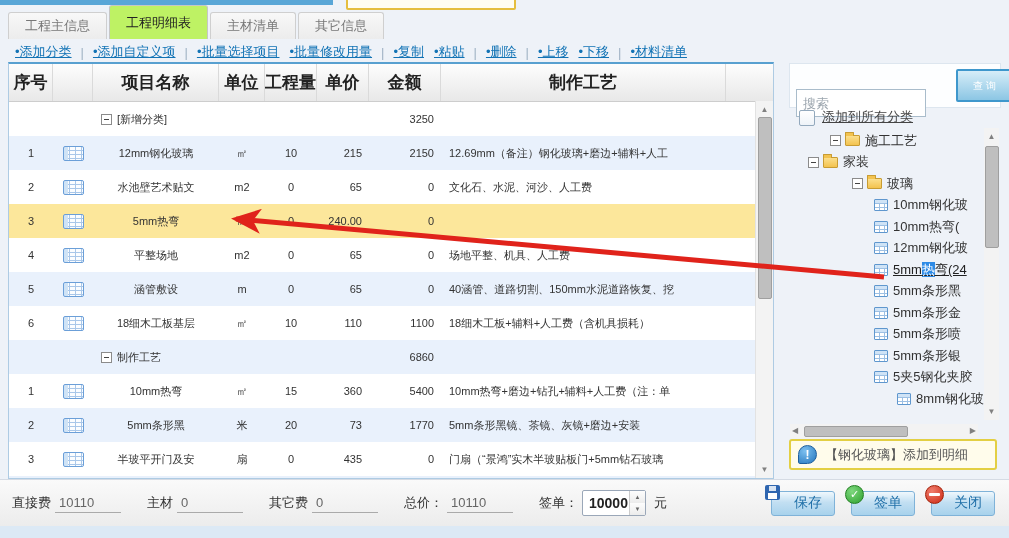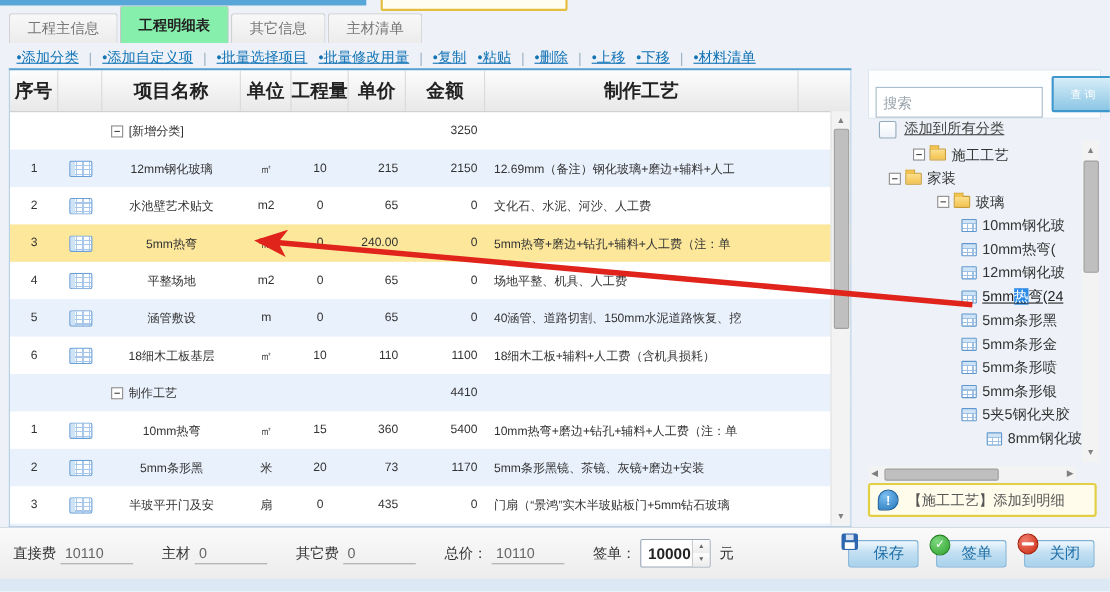--- a/index.html
+++ b/index.html
@@ -8,22 +8,22 @@
 
   
   .topbar-blue{position:absolute;left:0;top:0;width:333px;height:5px;background:#58a6d7;}
   .topbar-yellow{position:absolute;left:346px;top:-3px;width:166px;height:9px;background:#fffdf2;border:2px solid #e5be3f;border-radius:0 0 2px 2px;}
 
   
   .tabs{position:absolute;left:8px;top:6px;height:33px;display:flex;align-items:flex-end;}
   .tab{height:26px;line-height:26px;padding:0 16px;background:linear-gradient(#f8f8f8,#ececec);
        border:1px solid #cfcfcf;border-bottom:none;border-radius:3px 3px 0 0;color:#777;
        font-size:13px;margin-right:2px;cursor:pointer;}
-  .tab.active{height:33px;line-height:33px;background:#86efac;border-color:#c6c6c6;color:#222;
-       font-weight:bold;font-size:13px;}
+  .tab.active{height:33px;line-height:33px;background:#bef264;border-color:#c6c6c6;color:#222;
+       font-weight:normal;font-size:13px;}
 
   
   .toolbar{position:absolute;left:10px;top:42px;height:20px;display:flex;align-items:center;font-size:13px;}
   .tlink{color:#1273b5;text-decoration:underline;margin:0 5px;cursor:pointer;white-space:nowrap;}
   .sep{color:#9fb2c4;margin:0 4px;}
 
   
   .tablebox{position:absolute;left:8px;top:62px;width:766px;height:417px;background:#fff;
        border:1px solid #aecbe3;border-top:2px solid #58a0d0;box-sizing:border-box;overflow:hidden;}
   .thead,.trow{display:grid;grid-template-columns:44px 40px 126px 46px 52px 52px 72px 285px 1fr;}
@@ -51,21 +51,21 @@
   .expander::after{content:"";position:absolute;left:2px;right:2px;top:4px;height:1px;background:#444;}
 
   
   .vscroll{position:absolute;right:0;top:37px;bottom:0;width:17px;background:#f3f3f3;border-left:1px solid #e2e2e2;}
   .sarrow{position:absolute;left:0;width:17px;text-align:center;font-size:8px;color:#808080;}
   .sarrow.up{top:4px;}.sarrow.down{bottom:4px;}
   .vthumb{position:absolute;left:2px;width:12px;background:#bfbfbf;border:1px solid #9f9f9f;border-radius:2px;}
 
   
   .searchwrap{position:absolute;left:789px;top:63px;width:212px;height:45px;background:#fdfeff;border:1px solid #dde6ef;box-sizing:border-box;}
-  .search{position:absolute;left:796px;top:79px;width:152px;height:28px;border:1px solid #a9bccb;font-size:13px;padding:0 6px;box-sizing:border-box;color:#333;background:#fff;outline:none;font-family:inherit;}
+  .search{position:absolute;left:796px;top:89px;width:130px;height:28px;border:1px solid #a9bccb;font-size:13px;padding:0 6px;box-sizing:border-box;color:#333;background:#fff;outline:none;font-family:inherit;}
   .search::placeholder{color:#9aa4ad;}
   .querybtn{position:absolute;left:956px;top:69px;width:57px;height:33px;background:linear-gradient(#d6edf8,#8cc6e4);
     border:2px solid #3e97cc;border-radius:2px;color:#fff;font-size:10px;cursor:pointer;font-family:inherit;}
   .chk{position:absolute;left:799px;top:110px;width:14px;height:14px;border:1px solid #93a9bd;border-radius:2px;background:linear-gradient(#fff,#eef3f8);cursor:pointer;}
   .chk-label{position:absolute;left:822px;top:108px;font-size:13px;color:#444;text-decoration:underline;}
 
   .tree{position:absolute;left:788px;top:126px;width:196px;height:296px;overflow:hidden;padding-top:4px;box-sizing:border-box;}
   .titem{height:21.5px;display:flex;align-items:center;font-size:13px;color:#333;white-space:nowrap;cursor:pointer;}
   .titem .expander{margin-right:4px;}
   .folder{display:inline-block;width:15px;height:11px;background:linear-gradient(#fbdf8d,#f3c34f);border:1px solid #c89c33;border-radius:1px;position:relative;margin-right:5px;flex:none;box-sizing:border-box;}
@@ -116,22 +116,22 @@
 <body>
 
 <div class="page">
 
   <div class="topbar-blue"></div>
   <div class="topbar-yellow"></div>
 
   <div class="tabs" id="tabs">
       <div class="tab">工程主信息</div>
       <div class="tab active">工程明细表</div>
+      <div class="tab">主材清单</div>
       <div class="tab">其它信息</div>
-      <div class="tab">主材清单</div>
     </div>
   <div class="toolbar" id="toolbar">
       <a class="tlink">•添加分类</a>
       <span class="sep">|</span>
       <a class="tlink">•添加自定义项</a>
       <span class="sep">|</span>
       <a class="tlink">•批量选择项目</a>
       <a class="tlink">•批量修改用量</a>
       <span class="sep">|</span>
       <a class="tlink">•复制</a>
@@ -201,21 +201,20 @@
         <div class="trow hl">
           <div class="cell c-seq">3</div>
           <div class="cell c-ic">
             <span class="rowicon"></span>
           </div>
           <div class="cell c-name">5mm热弯</div>
           <div class="cell c-unit">㎡</div>
           <div class="cell c-qty">0</div>
           <div class="cell c-price">240.00</div>
           <div class="cell c-amt">0</div>
-          <div class="cell c-craft">5mm热弯+磨边+钻孔+辅料+人工费（注：单</div>
           <div class="cell"></div>
         </div>
         <div class="trow">
           <div class="cell c-seq">4</div>
           <div class="cell c-ic">
             <span class="rowicon"></span>
           </div>
           <div class="cell c-name">平整场地</div>
           <div class="cell c-unit">m2</div>
           <div class="cell c-qty">0</div>
@@ -253,21 +252,21 @@
         <div class="trow alt">
           <div class="cell c-seq"></div>
           <div class="cell c-ic"></div>
           <div class="cell c-name group">
             <span class="expander"></span>
             <span class="glabel">制作工艺</span>
           </div>
           <div class="cell c-unit"></div>
           <div class="cell c-qty"></div>
           <div class="cell c-price"></div>
-          <div class="cell c-amt">4410</div>
+          <div class="cell c-amt">6860</div>
           <div class="cell c-craft"></div>
           <div class="cell"></div>
         </div>
         <div class="trow">
           <div class="cell c-seq">1</div>
           <div class="cell c-ic">
             <span class="rowicon"></span>
           </div>
           <div class="cell c-name">10mm热弯</div>
           <div class="cell c-unit">㎡</div>
@@ -279,21 +278,21 @@
         </div>
         <div class="trow alt">
           <div class="cell c-seq">2</div>
           <div class="cell c-ic">
             <span class="rowicon"></span>
           </div>
           <div class="cell c-name">5mm条形黑</div>
           <div class="cell c-unit">米</div>
           <div class="cell c-qty">20</div>
           <div class="cell c-price">73</div>
-          <div class="cell c-amt">1170</div>
+          <div class="cell c-amt">1770</div>
           <div class="cell c-craft">5mm条形黑镜、茶镜、灰镜+磨边+安装</div>
           <div class="cell"></div>
         </div>
         <div class="trow">
           <div class="cell c-seq">3</div>
           <div class="cell c-ic">
             <span class="rowicon"></span>
           </div>
           <div class="cell c-name">半玻平开门及安</div>
           <div class="cell c-unit">扇</div>
@@ -392,21 +391,21 @@
     <span class="sarrow down">▼</span>
   </div>
   <div class="tree-hscroll">
     <span class="harrow" style="left:2px;">◀</span>
     <div class="hthumb"></div>
     <span class="harrow" style="right:2px;">▶</span>
   </div>
 
   <div class="note">
     <span class="ic-note">!</span>
-    <span class="note-text">【施工工艺】添加到明细</span>
+    <span class="note-text">【钢化玻璃】添加到明细</span>
   </div>
 
   <div class="footer">
     <span id="ffields" style="display:flex;align-items:baseline;">
         <span class="ffield">
           <span class="flabel">直接费</span>
           <span class="fval">10110</span>
         </span>
         <span class="ffield">
           <span class="flabel">主材</span>

